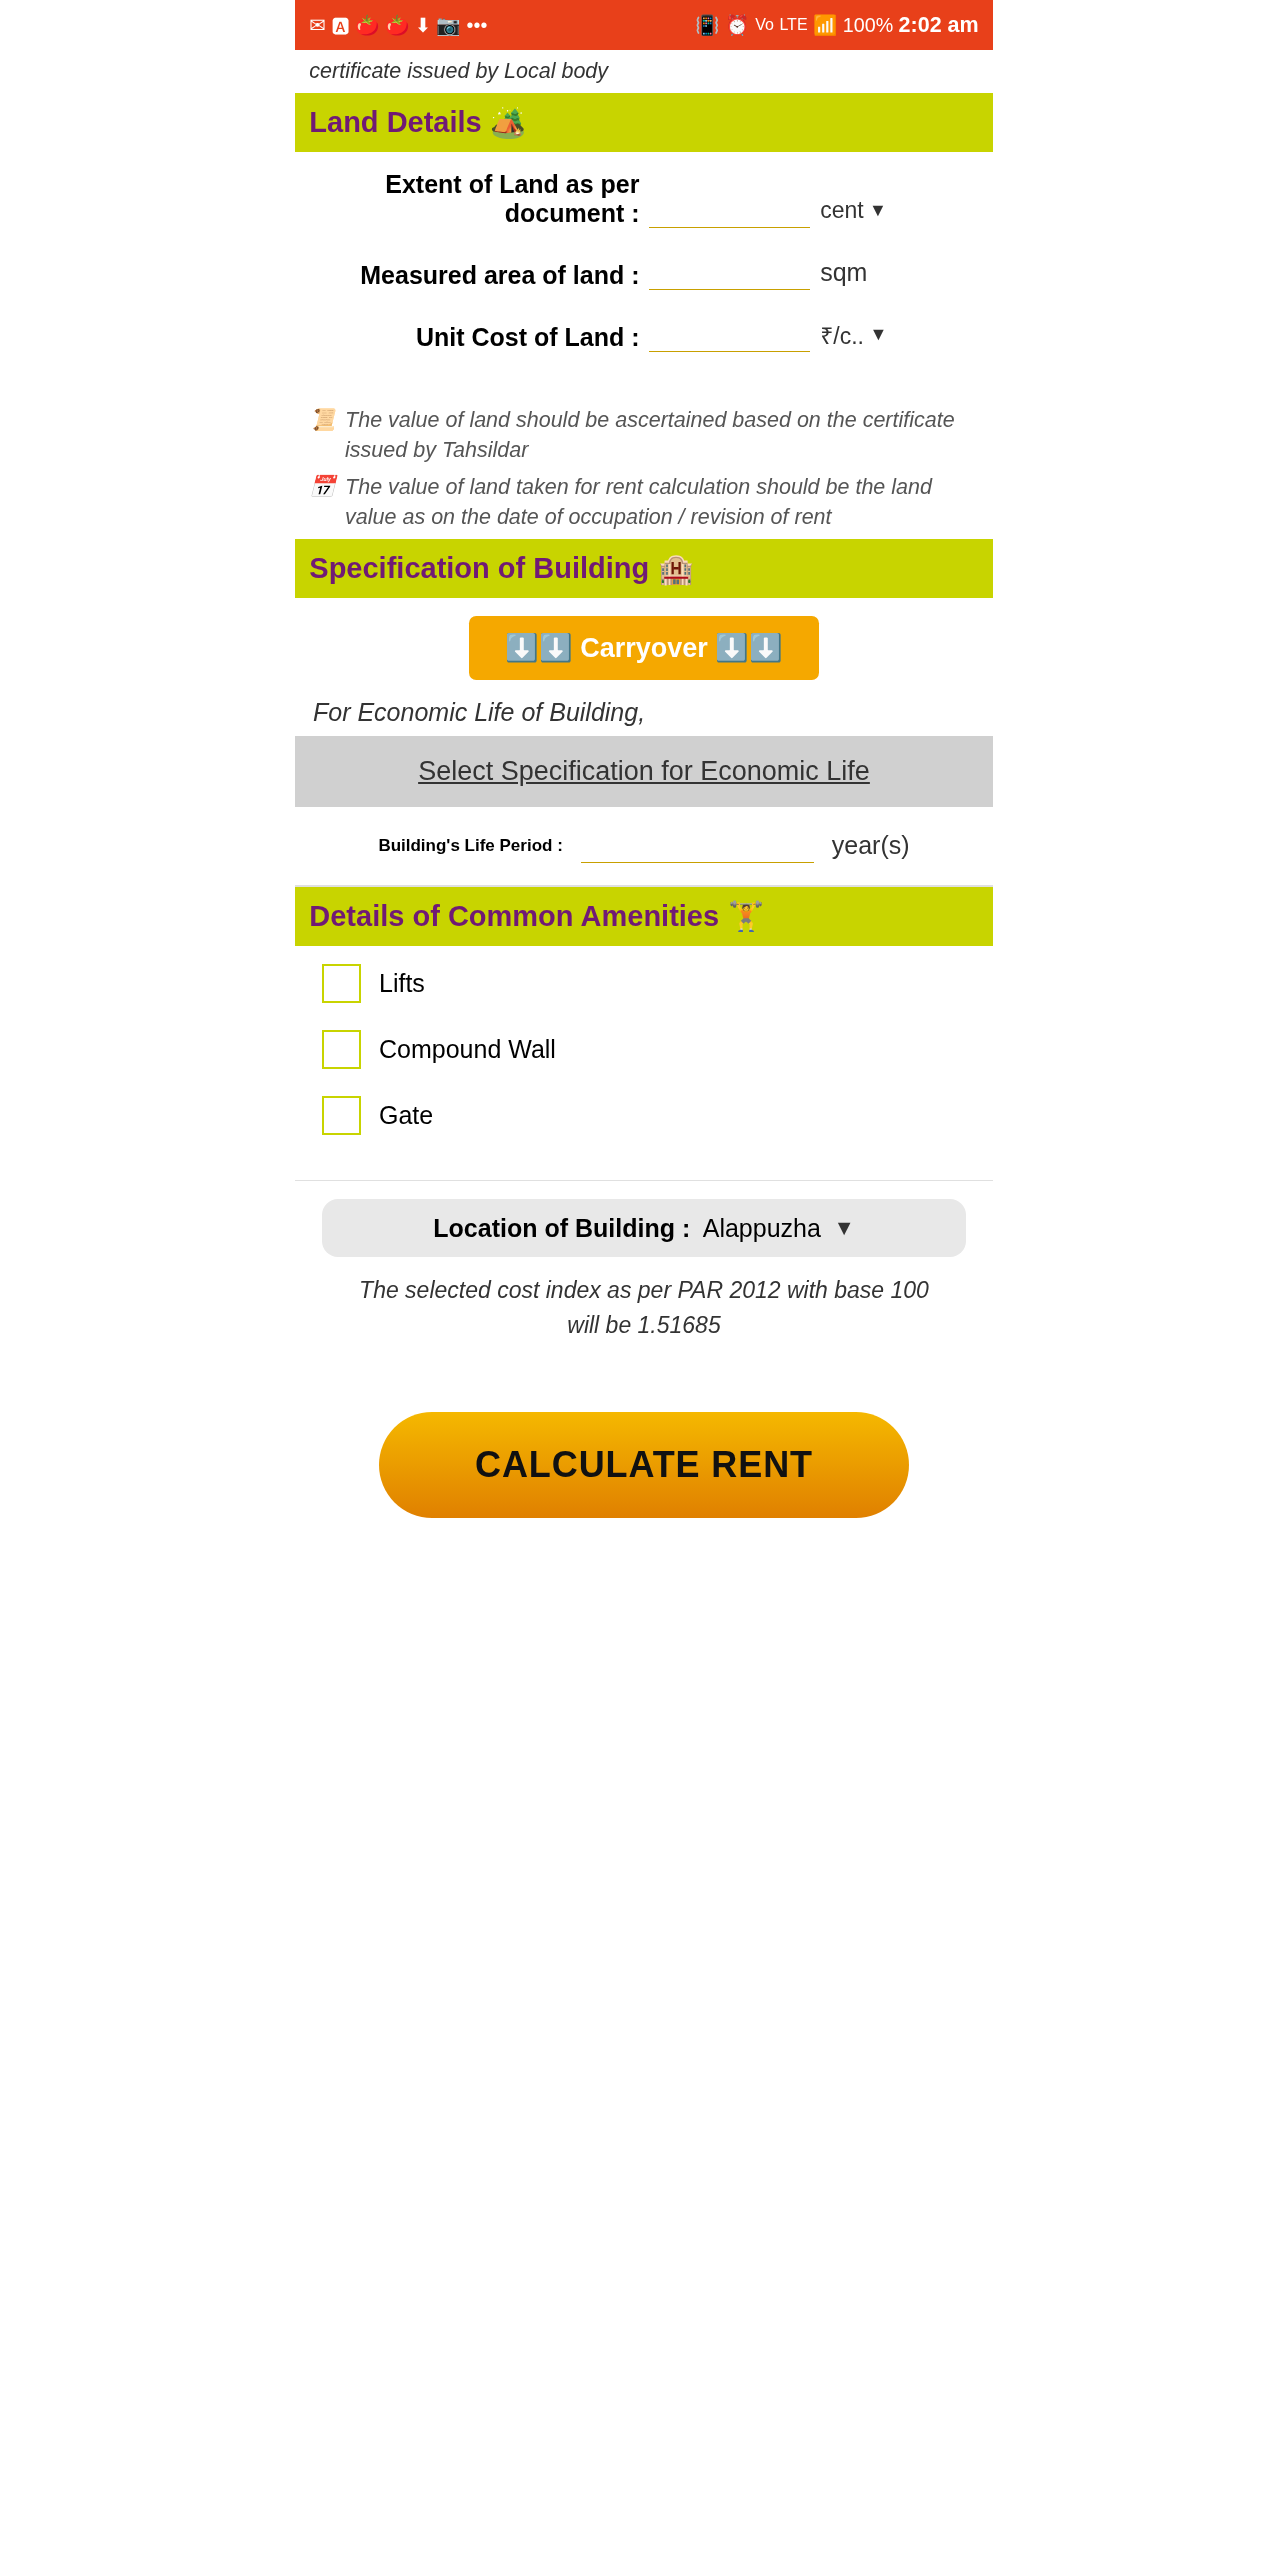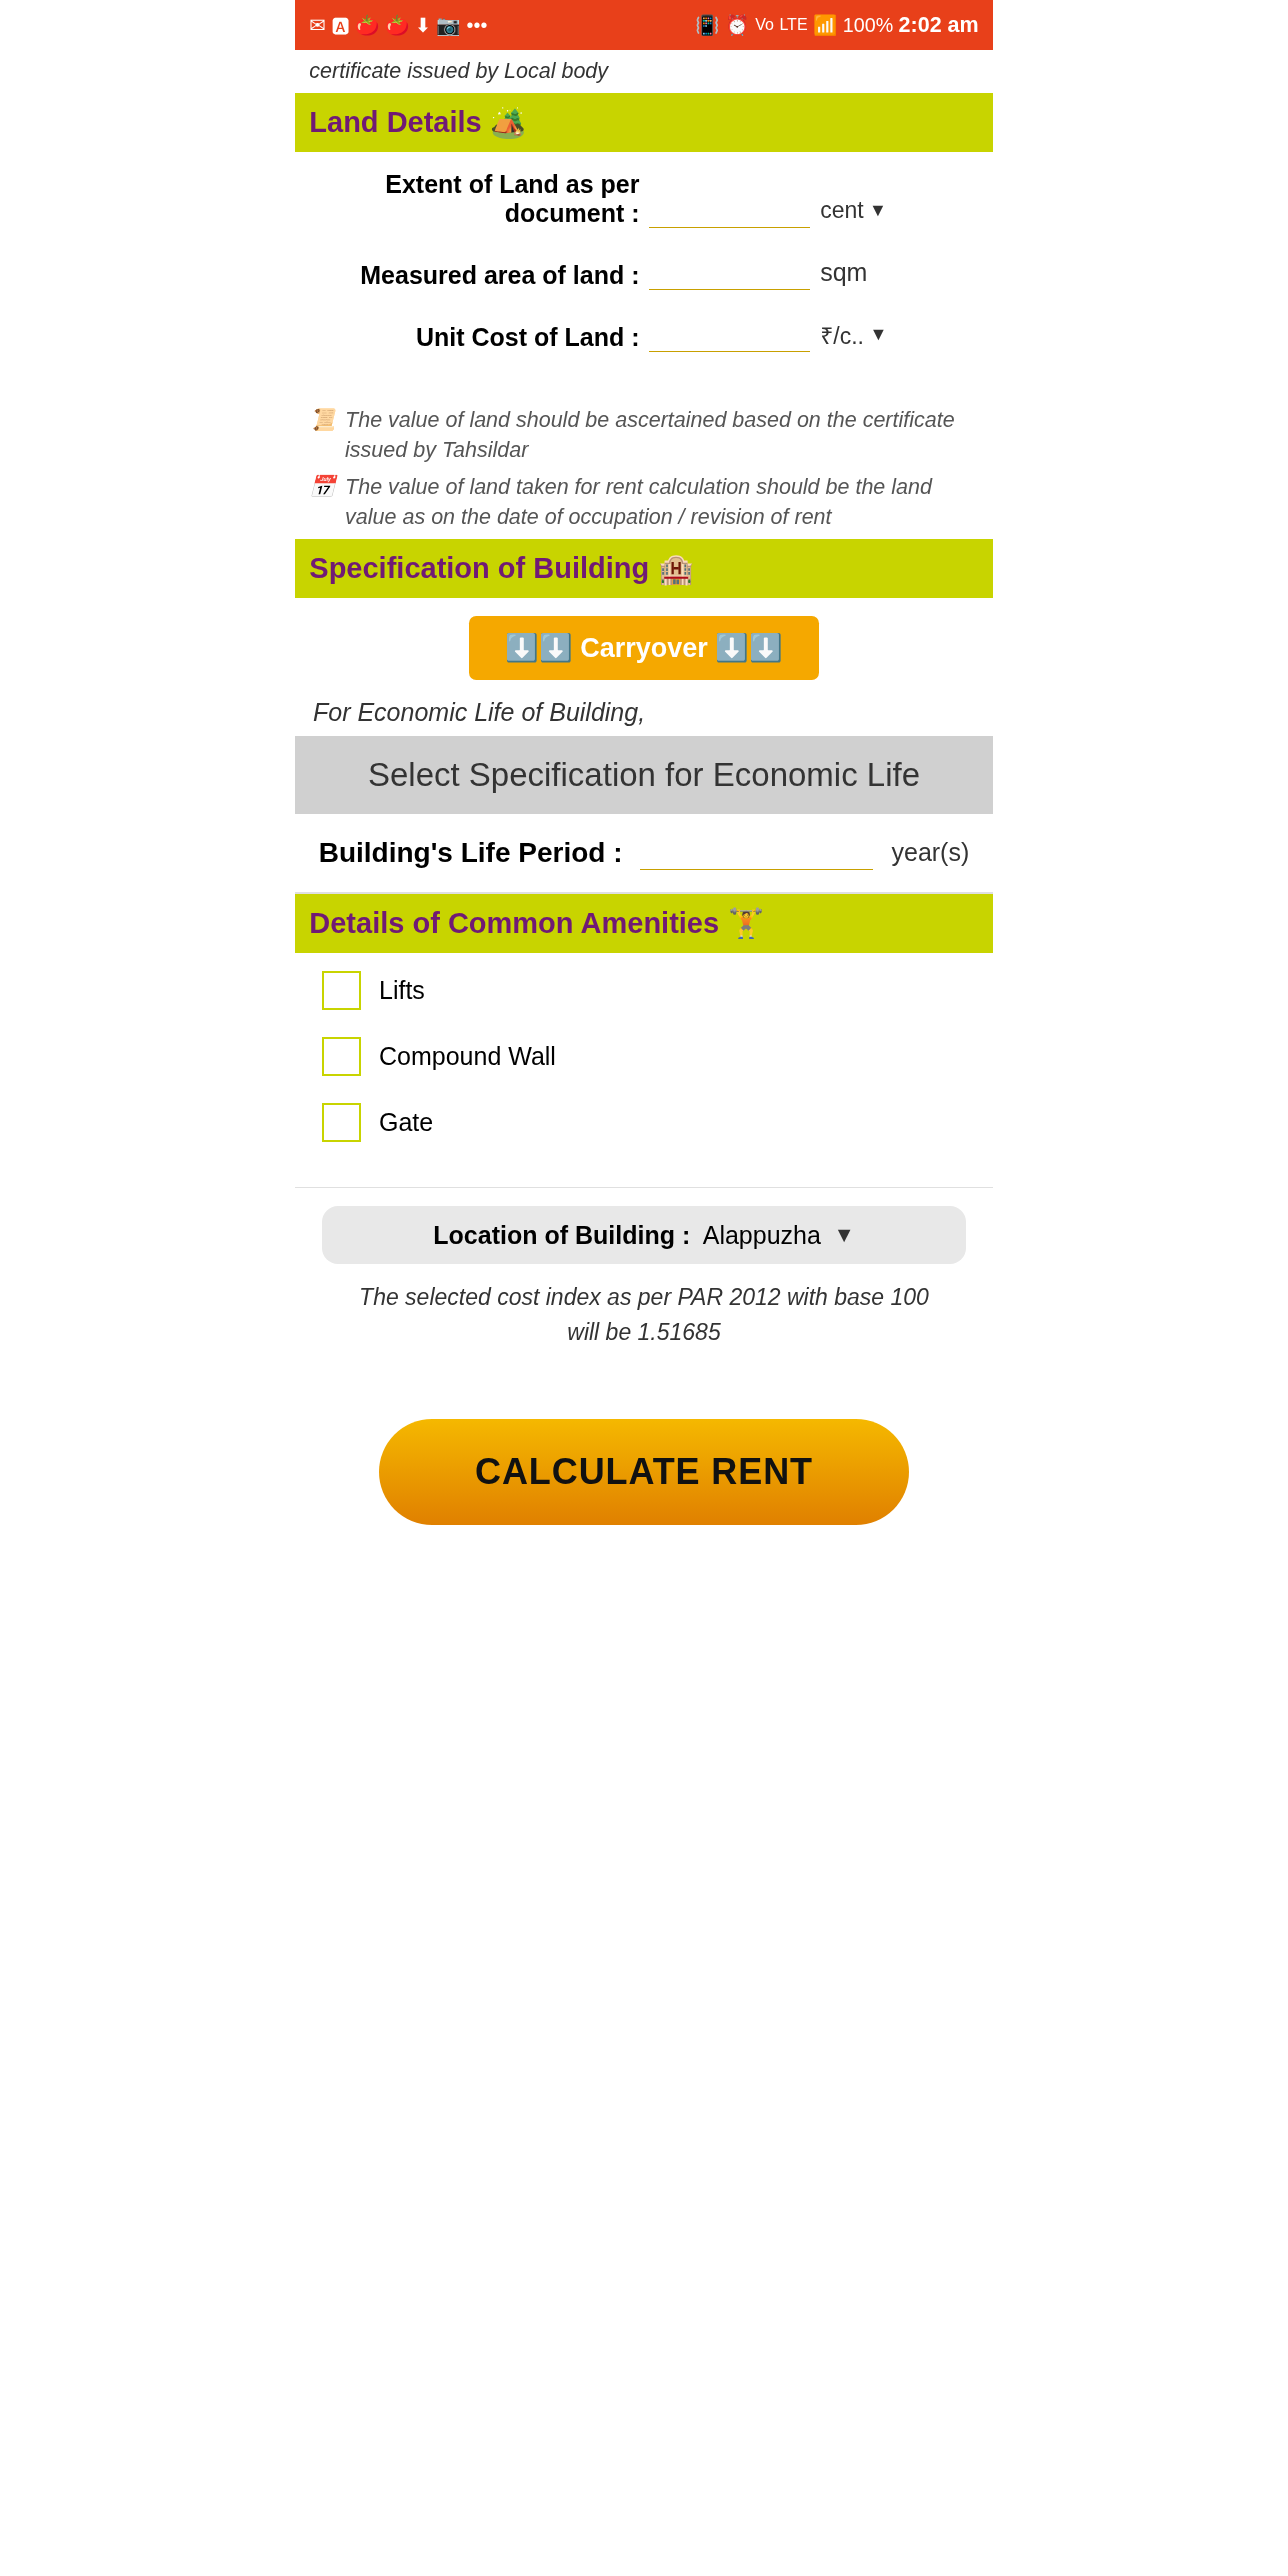--- a/index.html
+++ b/index.html
@@ -149,36 +149,37 @@
       font-size: 25px;
       font-style: italic;
       color: #333;
       padding: 0 18px 9px 18px;
     }
 
     .select-spec-row {
       background: #d0d0d0;
       padding: 19.7px 18px;
       text-align: center;
-      font-size: 33px;
+      font-size: 27px;
       color: #333;
       cursor: pointer;
       margin: 0;
+      text-decoration: underline;
     }
 
     .life-period-row {
       display: flex;
       align-items: center;
       justify-content: center;
       gap: 18px;
       padding: 21.5px 18px;
     }
 
     .life-period-label {
-      font-size: 28px;
+      font-size: 17px;
       font-weight: bold;
     }
 
     .life-period-input {
       border: none;
       border-bottom: 1.8px solid #c8a000;
       outline: none;
       font-size: 23px;
       width: 233px;
       padding: 3.6px 1.8px;

